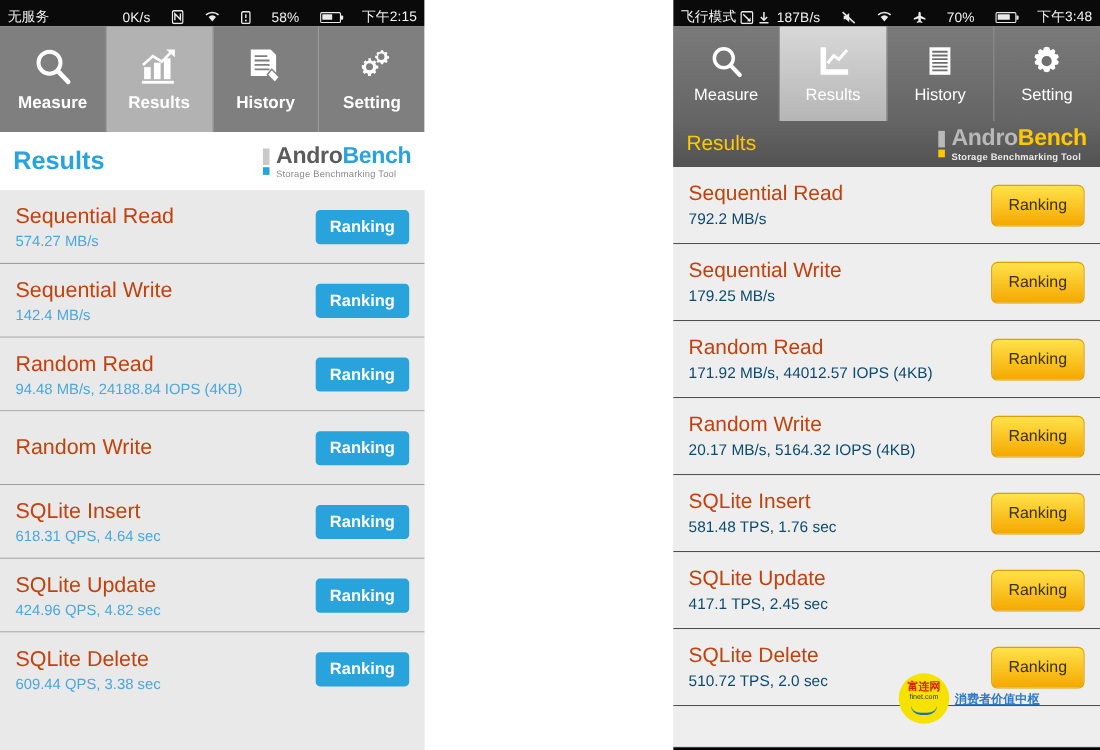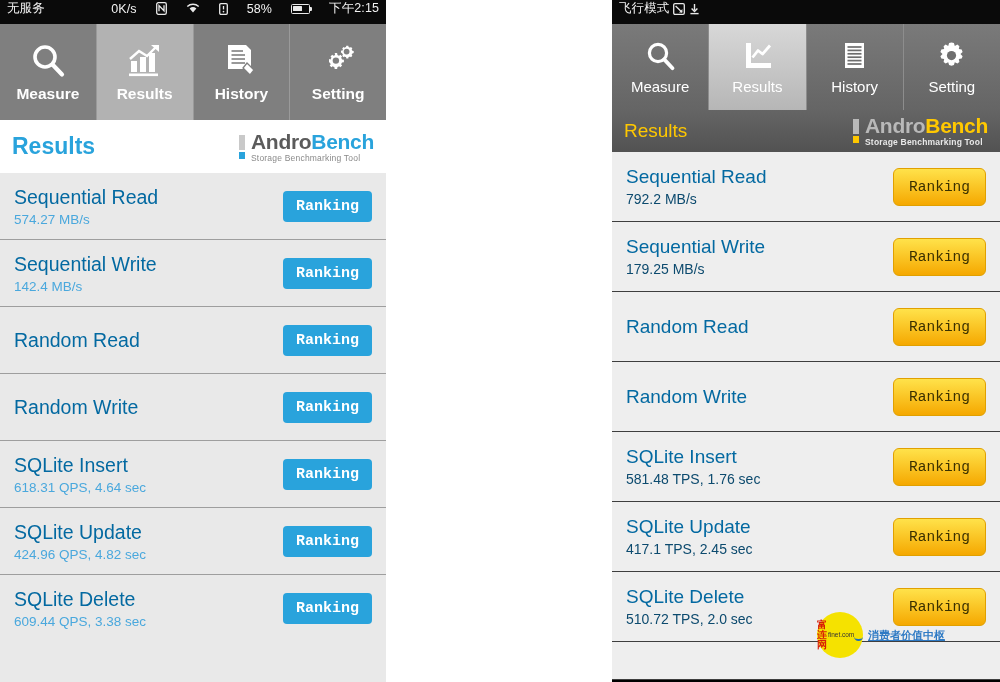--- a/index.html
+++ b/index.html
@@ -12,21 +12,21 @@
   .canvas { position: relative; width: 1000px; height: 682px; background: #fff; }
 
   
   .phone { position: absolute; top: 0; height: 682px; overflow: hidden; }
   .phone-left  { left: 0;   width: 386px; }
   .phone-right { left: 612px; width: 388px; }
 
   
   .statusbar {
     height: 24px; background: #0a0a0a; color: #f2f2f2;
-    display: flex; align-items: flex-start; justify-content: space-between;
+    display: flex; align-items: flex-end; justify-content: space-between;
     padding: 0 7px; font-size: 12.5px; letter-spacing: .1px;
   }
   .sb-left, .sb-right { display: flex; align-items: center; gap: 4px; }
   .sb-right { gap: 19px; }
   .sb-ico { display: inline-flex; align-items: center; }
   .sb-ico svg { display: block; }
   .sb-text { white-space: nowrap; }
 
   
   .batt { position: relative; width: 19px; height: 10px; border: 1.6px solid #e9e9e9;
@@ -94,49 +94,49 @@
   .list { }
   .phone-left  .list { background: #e9e9e9; }
   .phone-right .list { background: #eeeeee; }
 
   .row { display: flex; align-items: center; justify-content: space-between;
          padding: 0 14px; position: relative; }
   .phone-left .row { height: 67px; border-bottom: 1px solid #9e9e9e; background: #e9e9e9; }
   .phone-right .row { height: 70px; border-bottom: 1px solid #3e3e3e; background: #eeeeee; }
 
   .row-txt { display: flex; flex-direction: column; gap: 3px; }
-  .row-title { color: #0369a1; }
+  .row-title { color: #c2410c; }
   .phone-left  .row-title { font-size: 19.5px; }
   .phone-right .row-title { font-size: 19px; }
   .row-sub { color: #3f9fd4; }
   .phone-left  .row-sub { font-size: 13.5px; color: #4aa8dd; }
   .phone-right .row-sub { font-size: 14px; color: #0c4a6e; }
 
-  .rank-btn { border: none; cursor: pointer; white-space: nowrap; font-family: Liberation Mono, monospace; }
+  .rank-btn { border: none; cursor: pointer; white-space: nowrap; }
   .phone-left .rank-btn {
       background: #29a3dc; color: #ffffff; font-size: 15px; font-weight: bold;
       border-radius: 4px; padding: 7px 13px; }
   .phone-right .rank-btn {
       background-image: linear-gradient(#ffe24a, #f5a800);
       color: #3a3000; font-size: 14.5px; border-radius: 6px; padding: 10px 15px;
       border: 1px solid #e0a000; }
 
   
   .phone-left .filler { background: #e9e9e9; height: 212px; }
   .phone-right .filler { background: #eeeeee; height: 38px; border-bottom: 1px solid #3e3e3e; position: relative; }
 
   .navbar { height: 46px; background: #000000; display: flex;
             align-items: center; justify-content: space-around; }
 
   
   .watermark { position: absolute; left: 205px; bottom: 24px;
                display: flex; align-items: center; gap: 5px; z-index: 6; }
   .wm-badge { width: 46px; height: 46px; border-radius: 50%; background: #f5e200;
-              display: flex; flex-direction: row; align-items: center;
-              line-height: 1; }
+              display: flex; flex-direction: column; align-items: center;
+              justify-content: center; line-height: 1; }
   .wm-badge .c1 { font-size: 10px; color: #d81e06; font-weight: bold; }
   .wm-badge .c2 { font-size: 6.5px; color: #333; margin-top: 1px; }
   .wm-badge .smile { width: 24px; height: 9px; border-bottom: 2.5px solid #1a6ec0;
               border-radius: 0 0 14px 14px; margin-top: 3px; }
   .wm-text { font-size: 11px; color: #1a6ec0; font-weight: bold; opacity: .9; text-decoration: underline; }
 </style>
 </head>
 <body>
 
 <div class="canvas">
@@ -254,20 +254,21 @@
       <div class="row">
         <span class="row-txt">
           <span class="row-title">Sequential Write</span>
           <span class="row-sub">142.4 MB/s</span>
         </span>
         <button class="rank-btn">Ranking</button>
       </div>
       <div class="row">
         <span class="row-txt">
           <span class="row-title">Random Read</span>
+          <span class="row-sub">94.48 MB/s, 24188.84 IOPS (4KB)</span>
         </span>
         <button class="rank-btn">Ranking</button>
       </div>
       <div class="row">
         <span class="row-txt">
           <span class="row-title">Random Write</span>
         </span>
         <button class="rank-btn">Ranking</button>
       </div>
       <div class="row">
@@ -307,20 +308,45 @@
               <path d="M9.4 6 L9.4 9.4 L6 9.4 Z" fill="#e9e9e9"></path>
             </svg>
         </span>
         <span class="sb-ico">
           <svg width="11" height="12" viewBox="0 0 11 12">
               <path d="M5.5 1 V7.4" stroke="#e9e9e9" stroke-width="1.4"></path>
               <path d="M2.6 5.4 L5.5 8.4 L8.4 5.4" fill="none" stroke="#e9e9e9" stroke-width="1.4"></path>
               <path d="M1.4 10.6 H9.6" stroke="#e9e9e9" stroke-width="1.4"></path>
             </svg>
         </span>
+      </div>
+      <div class="sb-right">
+        <span class="sb-text">187B/s</span>
+        <span class="sb-ico">
+          <svg width="13" height="12" viewBox="0 0 13 12">
+              <path d="M2 4.4 H4 L7 1.8 V10.2 L4 7.6 H2 Z" fill="#e9e9e9"></path>
+              <path d="M1 1 L12 11" stroke="#e9e9e9" stroke-width="1.4"></path>
+            </svg>
+        </span>
+        <span class="sb-ico">
+          <svg width="14" height="11" viewBox="0 0 14 11">
+              <path d="M7 9.6 L3.6 5.4 a5.2 5.2 0 0 1 6.8 0 Z" fill="#e9e9e9"></path>
+              <path d="M1.3 3.5 a8.6 8.6 0 0 1 11.4 0" fill="none" stroke="#e9e9e9" stroke-width="1.5"></path>
+            </svg>
+        </span>
+        <span class="sb-ico">
+          <svg width="12" height="12" viewBox="0 0 12 12">
+              <path d="M6 0.6 c.8 0 1.1 1 1.1 2.1 v1.6 l4.2 2.4 v1.3 l-4.2-1.2 v2.1 l1.4 1 v.9 L6 10.3 l-2.5.5 v-.9 l1.4-1 V6.8 L0.7 8 V6.7 l4.2-2.4 V2.7 C4.9 1.6 5.2.6 6 .6z" fill="#e9e9e9"></path>
+            </svg>
+        </span>
+        <span class="sb-text">70%</span>
+        <span class="batt">
+            <span class="fill" style="width:11px"></span>
+          </span>
+        <span class="sb-text">下午3:48</span>
       </div>
     </div>
 
     <div class="tabbar">
       <div class="tab">
         <span class="ticon">
           <svg width="33" height="33" viewBox="0 0 33 33">
               <circle cx="14" cy="13" r="8.6" fill="none" stroke="#fff" stroke-width="3.2"></circle>
               <path name="handle" d="M20.2 19.4 L28.5 28.2" stroke="#fff" stroke-width="3.8" stroke-linecap="round"></path>
             </svg>
@@ -388,26 +414,28 @@
       <div class="row">
         <span class="row-txt">
           <span class="row-title">Sequential Write</span>
           <span class="row-sub">179.25 MB/s</span>
         </span>
         <button class="rank-btn">Ranking</button>
       </div>
       <div class="row">
         <span class="row-txt">
           <span class="row-title">Random Read</span>
+          <span class="row-sub">171.92 MB/s, 44012.57 IOPS (4KB)</span>
         </span>
         <button class="rank-btn">Ranking</button>
       </div>
       <div class="row">
         <span class="row-txt">
           <span class="row-title">Random Write</span>
+          <span class="row-sub">20.17 MB/s, 5164.32 IOPS (4KB)</span>
         </span>
         <button class="rank-btn">Ranking</button>
       </div>
       <div class="row">
         <span class="row-txt">
           <span class="row-title">SQLite Insert</span>
           <span class="row-sub">581.48 TPS, 1.76 sec</span>
         </span>
         <button class="rank-btn">Ranking</button>
       </div>

